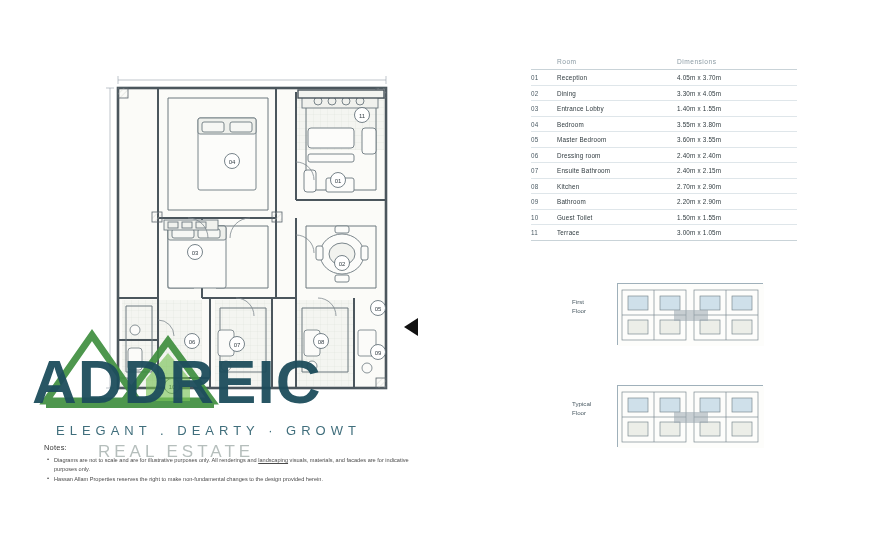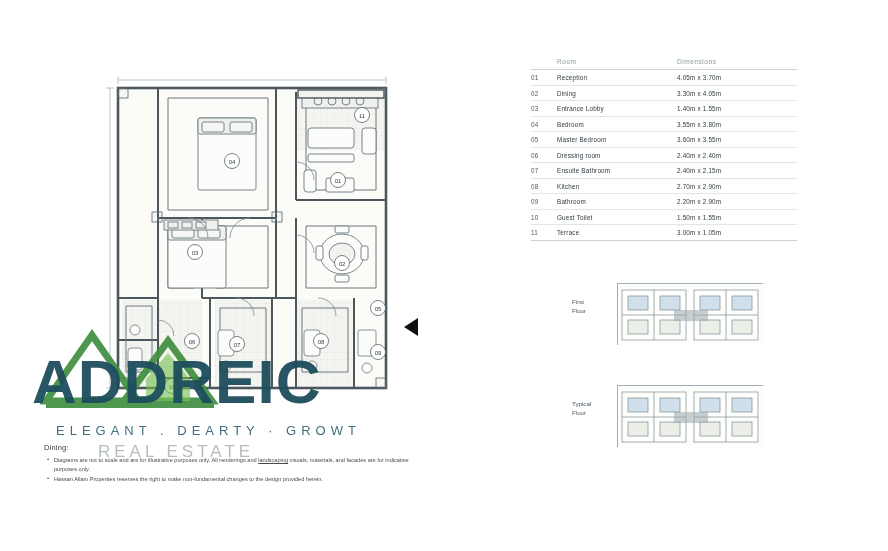--- a/index.html
+++ b/index.html
@@ -325,21 +325,21 @@
         <path d="M118 74 L140 48 L162 74 L162 96 L118 96 Z" fill="#6fbf4a" opacity="0.65"></path>
         <rect x="18" y="96" width="168" height="7" fill="#3f8f3f"></rect>
       </g>
       <text x="4" y="98" font-family="Liberation Sans, sans-serif" font-size="62" font-weight="bold" fill="#1d4d5c" letter-spacing="1" opacity="0.95">ADDREIC</text>
       <text x="28" y="130" font-family="Liberation Sans, sans-serif" font-size="13" fill="#2c5f6e" letter-spacing="5" opacity="0.9">ELEGANT . DEARTY · GROWTH</text>
       <text x="70" y="152" font-family="Liberation Sans, sans-serif" font-size="17" fill="#7a8a86" letter-spacing="4" opacity="0.55">REAL ESTATE</text>
     </svg>
   </div>
 
   <div id="disclaimer">
-    <div class="title">Dining:</div>
+    <div class="title">Notes:</div>
     <ul>
       <li><span>Diagrams are not to scale and are for illustrative purposes only. All renderings and </span><span class="u">landscaping</span><span> visuals, materials, and facades are for indicative purposes only.</span></li>
       <li><span>Hassan Allam Properties reserves the right to make non-fundamental changes to the design provided herein.</span></li>
     </ul>
   </div>
 
   <div id="table-area">
     <table class="rooms">
       <thead>
         <tr>

